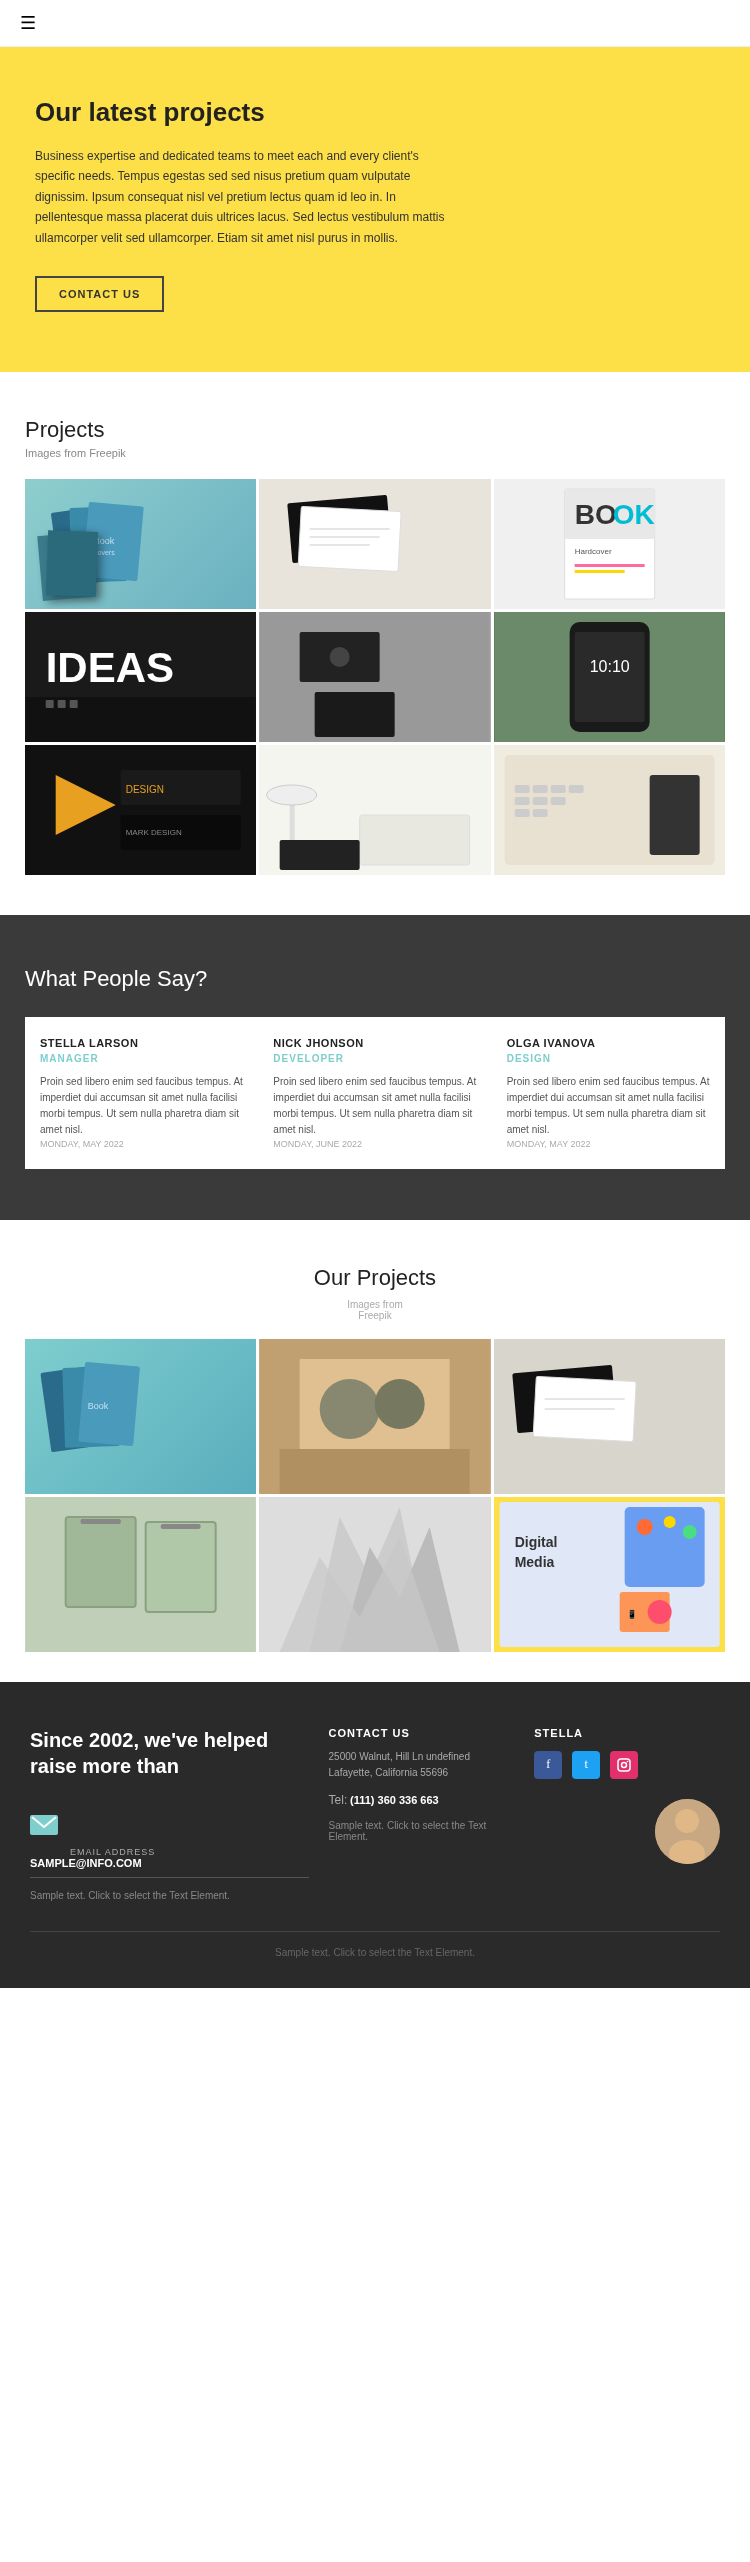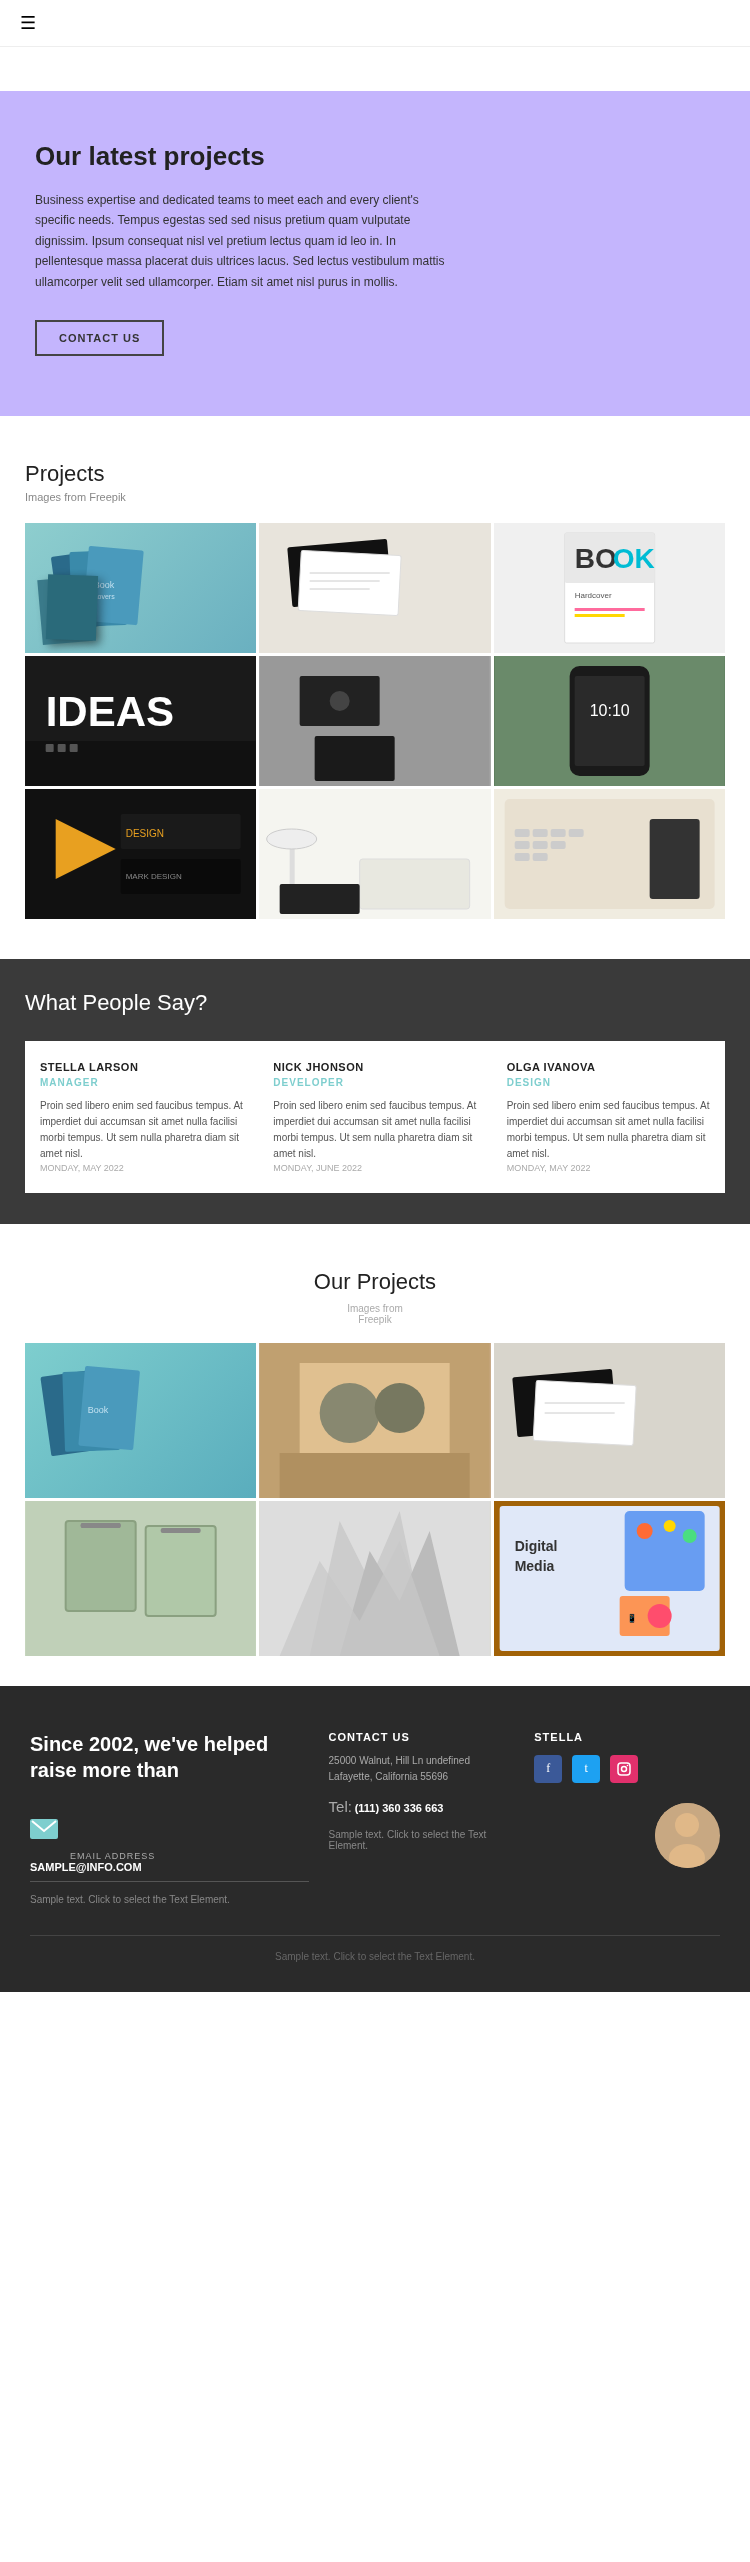--- a/index.html
+++ b/index.html
@@ -8,24 +8,23 @@
     
     .nav-bar {
       background: #fff;
       padding: 12px 20px;
       border-bottom: 1px solid #eee;
     }
     .hamburger { font-size: 18px; cursor: pointer; }
 
     
     .hero {
-      background: #c4b5fd;
+      background: #fde047;
       padding: 50px 35px 60px 35px;
       min-height: 200px;
-      margin-top: 44px;
     }
     .hero h1 {
       font-size: 26px;
       font-weight: 700;
       color: #222;
       margin-bottom: 18px;
       font-family: Arial, sans-serif;
     }
     .hero p {
       font-size: 12px;
@@ -85,21 +84,21 @@
     .img-cell-content {
       width: 100%;
       height: 100%;
       position: relative;
       overflow: hidden;
     }
 
     
     .testimonials {
       background: #3a3a3a;
-      padding: 31px 25px;
+      padding: 51px 25px;
     }
     .testimonials h2 {
       font-size: 22px;
       color: #fff;
       font-family: Arial, sans-serif;
       font-weight: 400;
       margin-bottom: 25px;
     }
     .testimonials-grid {
       display: grid;
@@ -232,21 +231,21 @@
       margin-bottom: 10px;
     }
     .footer-col-mid p {
       font-size: 10px;
       color: #aaa;
       font-family: Arial, sans-serif;
       line-height: 1.6;
       margin-bottom: 10px;
     }
     .footer-tel-label {
-      font-size: 15px;
+      font-size: 12px;
       color: #aaa;
       font-family: Arial, sans-serif;
     }
     .footer-tel {
       font-size: 11px;
       color: #fff;
       font-family: Arial, sans-serif;
       font-weight: 700;
     }
 
@@ -538,21 +537,21 @@
       <div style="width:100%;height:100%;background:#ddddd5;">
         <svg width="100%" height="100%" viewBox="0 0 230 155">
           <rect x="0" y="0" width="230" height="155" fill="#ddd"></rect>
           <polygon points="50,155 80,20 110,80 140,10 170,155" fill="#ccc"></polygon>
           <polygon points="80,155 110,50 140,100 170,30 200,155" fill="#bbb"></polygon>
           <polygon points="20,155 60,60 100,120 140,40 180,155" fill="#c8c8c8" opacity="0.7"></polygon>
         </svg>
       </div>
     </div>
     <div class="proj-cell">
-      <div style="width:100%;height:100%;background:#a16207;">
+      <div style="width:100%;height:100%;background:#fde047;">
         <svg width="100%" height="100%" viewBox="0 0 230 155">
           <rect x="5" y="5" width="220" height="145" rx="3" fill="#e0e8f8"></rect>
           <text x="20" y="50" font-size="14" font-weight="bold" fill="#333" font-family="Arial">Digital</text>
           <text x="20" y="70" font-size="14" font-weight="bold" fill="#333" font-family="Arial">Media</text>
           <rect x="130" y="10" width="80" height="80" rx="5" fill="#4a8af0" opacity="0.8"></rect>
           <circle cx="150" cy="30" r="8" fill="#ff6b35"></circle>
           <circle cx="175" cy="25" r="6" fill="#ffd700"></circle>
           <circle cx="195" cy="35" r="7" fill="#4ade80"></circle>
           <rect x="125" y="95" width="50" height="40" rx="3" fill="#ff8c42" opacity="0.9"></rect>
           <circle cx="165" cy="115" r="12" fill="#ff4d6d"></circle>

